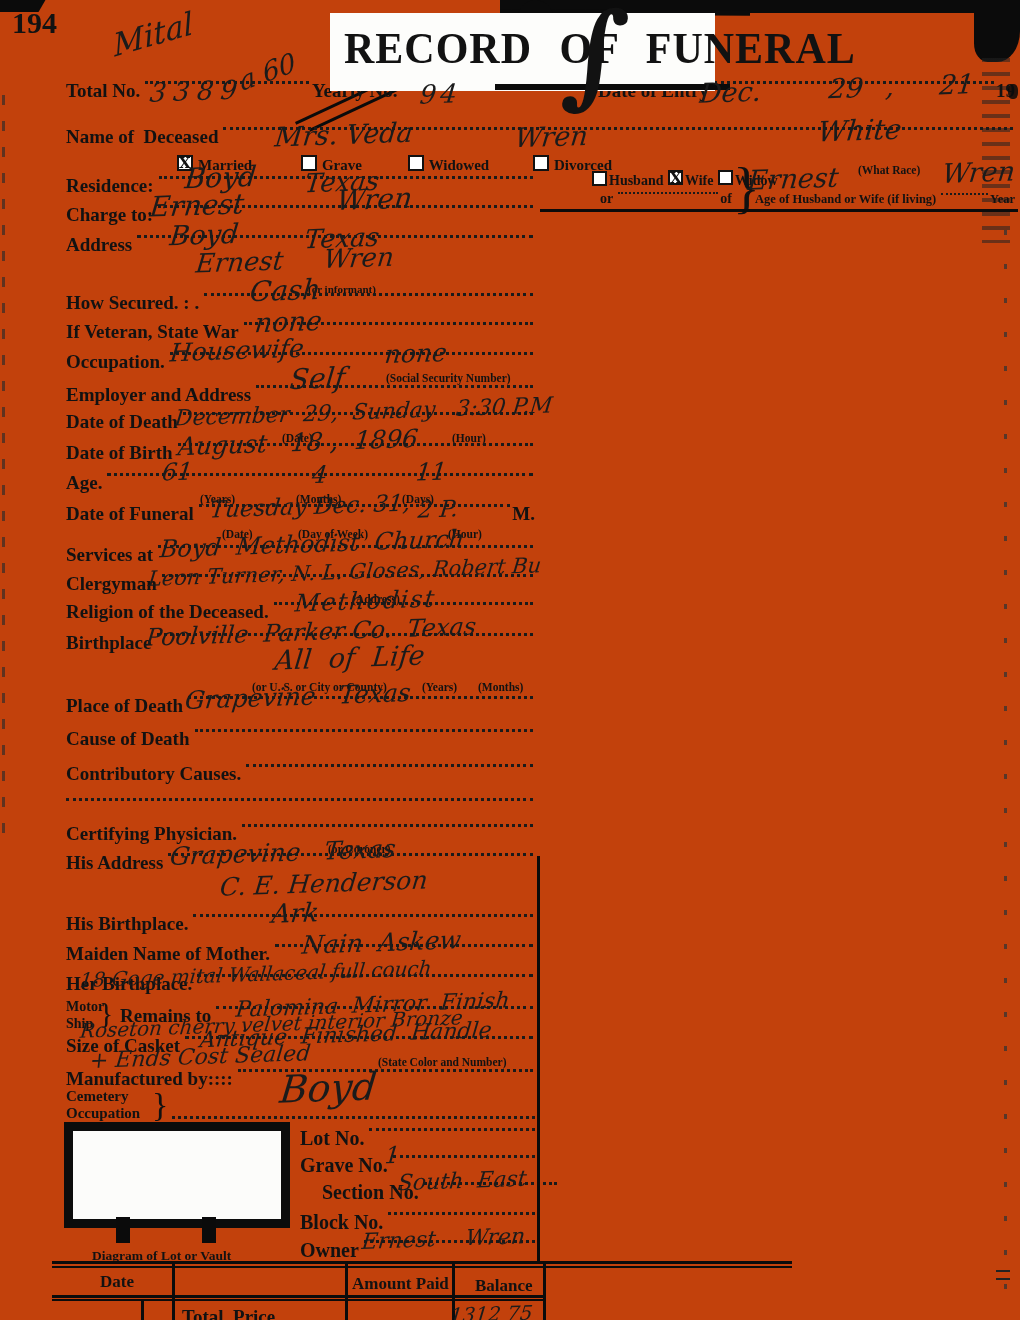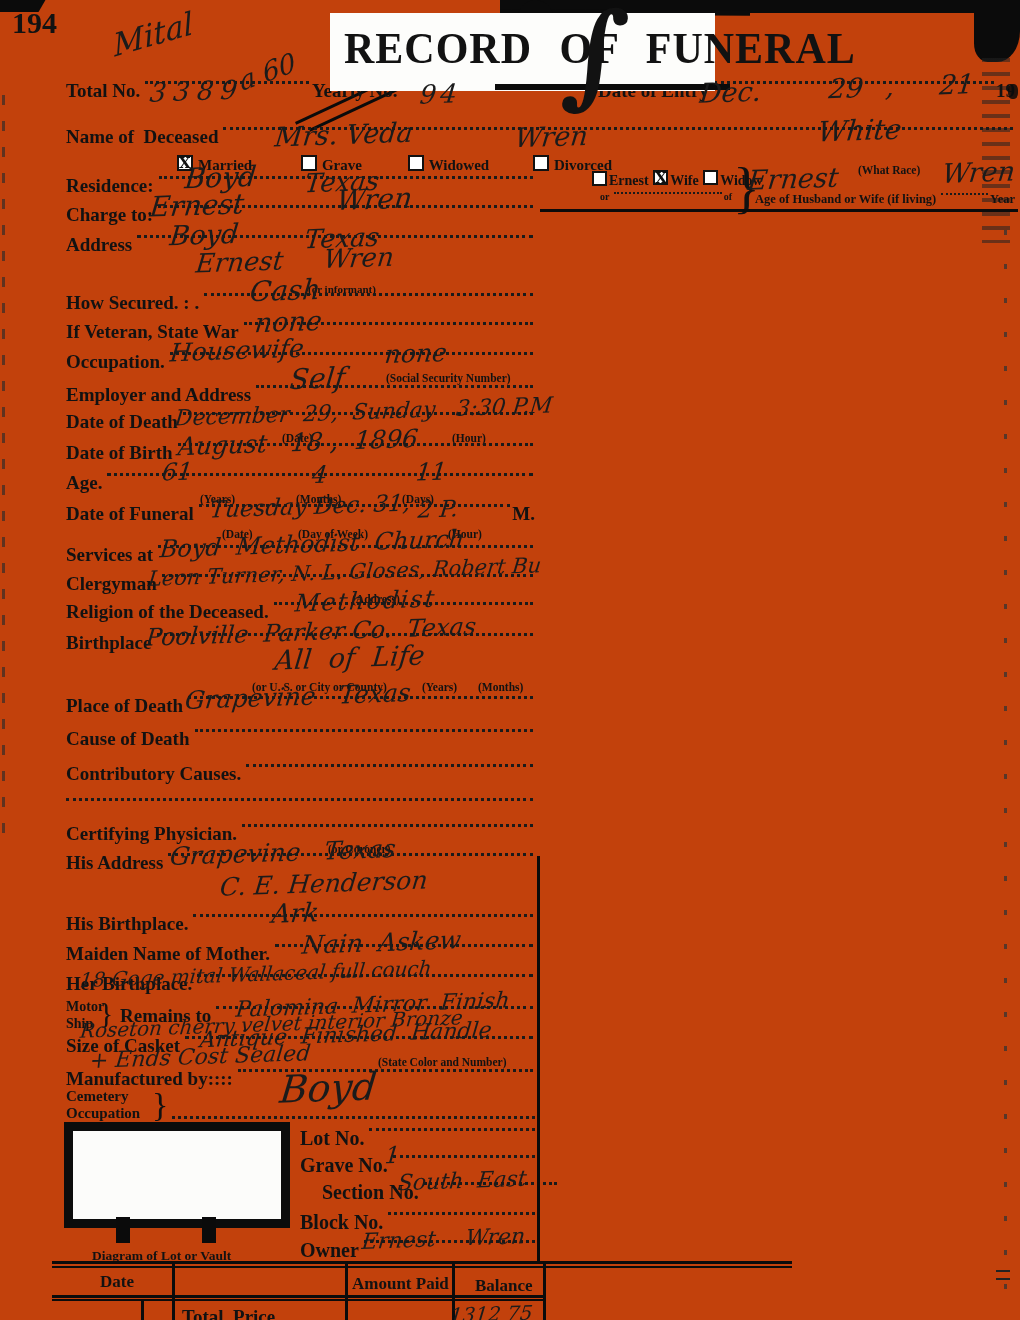--- a/index.html
+++ b/index.html
@@ -84,27 +84,27 @@
   </div>
 
   <div class="frow" style="left:66px;top:176px;width:469px;">
     <span class="lbl">Residence:</span>
     <span class="leaders"></span>
   </div>
   <span class="hw" style="left:185px;top:161px;font-size:28px;">Boyd</span>
   <span class="hw" style="left:305px;top:167px;font-size:26px;">Texas</span>
 
   <div style="position:absolute;left:592px;top:170px;font-size:14px;font-weight:bold;white-space:nowrap;">
-    <span><span class="cb" style="width:11px;height:11px;margin-right:2px;"></span><span>Ernest</span></span>
+    <span><span class="cb" style="width:11px;height:11px;margin-right:2px;"></span><span>Husband</span></span>
     <span><span class="cb ck" style="width:11px;height:11px;margin:0 2px 0 1px;"></span><span>Wife</span></span>
     <span><span class="cb" style="width:11px;height:11px;margin:0 2px 0 1px;"></span><span>Widow</span></span>
   </div>
   <div class="brace" style="left:733px;top:156px;font-size:56px;">}</div>
   <span class="hw" style="left:748px;top:160px;font-size:27px;word-spacing:26px;">Ernest   Wren</span>
-  <div class="frow" style="left:600px;top:192px;width:132px;font-size:10px;">
+  <div class="frow" style="left:600px;top:192px;width:132px;font-size:14px;">
     <span class="lbl">or</span>
     <span class="leaders" style="border-bottom-width:2px;margin-bottom:2px;"></span>
     <span class="lbl">of</span>
   </div>
   <div class="frow" style="left:755px;top:193px;width:260px;font-size:12.5px;">
     <span class="lbl">Age of Husband or Wife (if living)</span>
     <span class="leaders" style="border-bottom-width:2px;margin-bottom:2px;"></span>
     <span class="lbl">Year</span>
   </div>
   <div class="blk" style="left:540px;top:209px;width:478px;height:3px;"></div>

